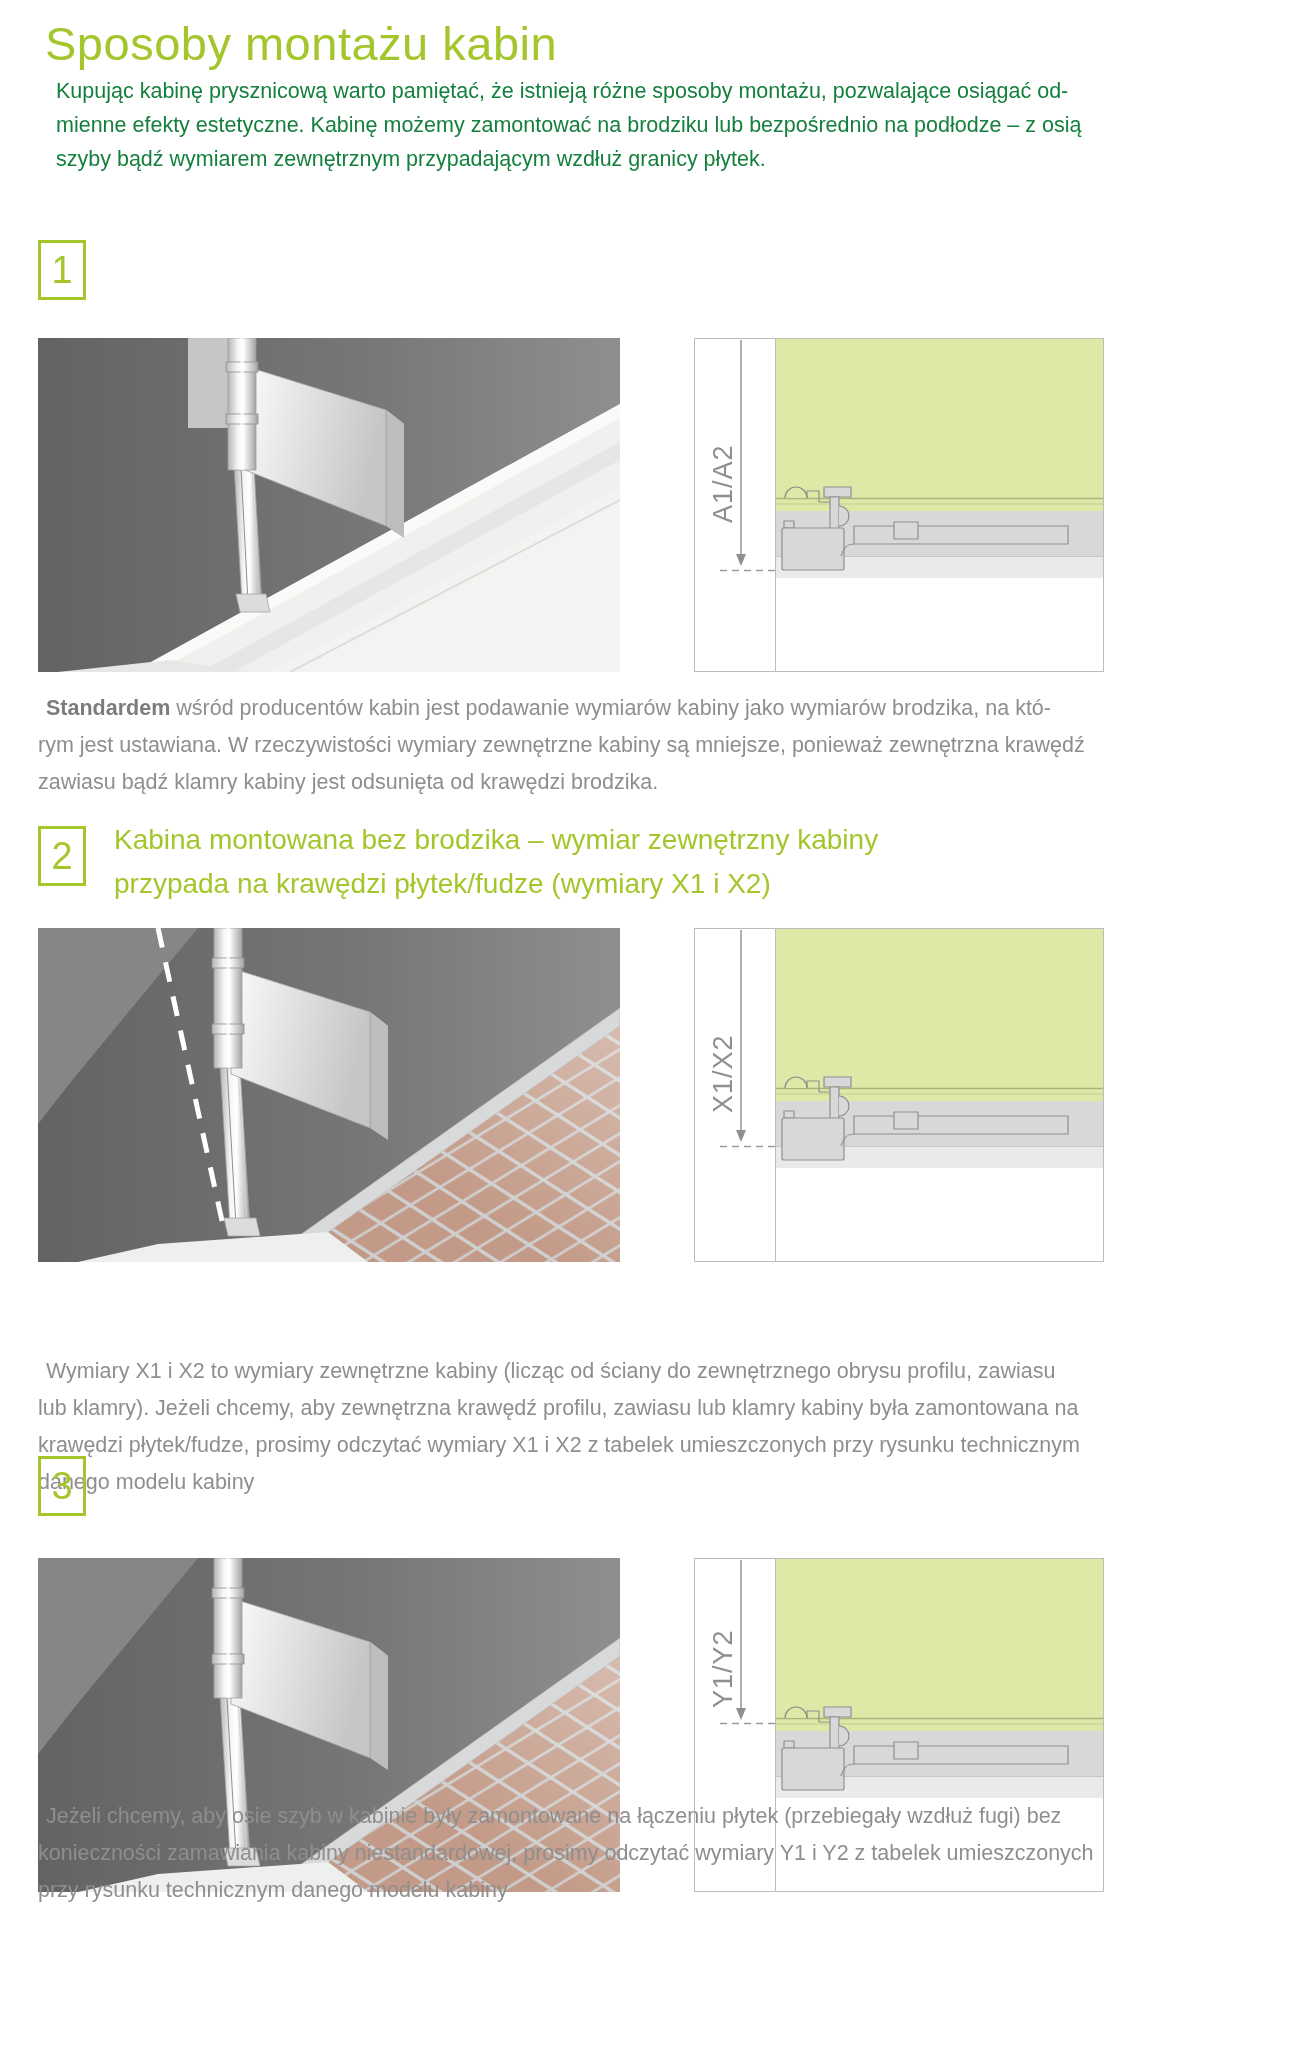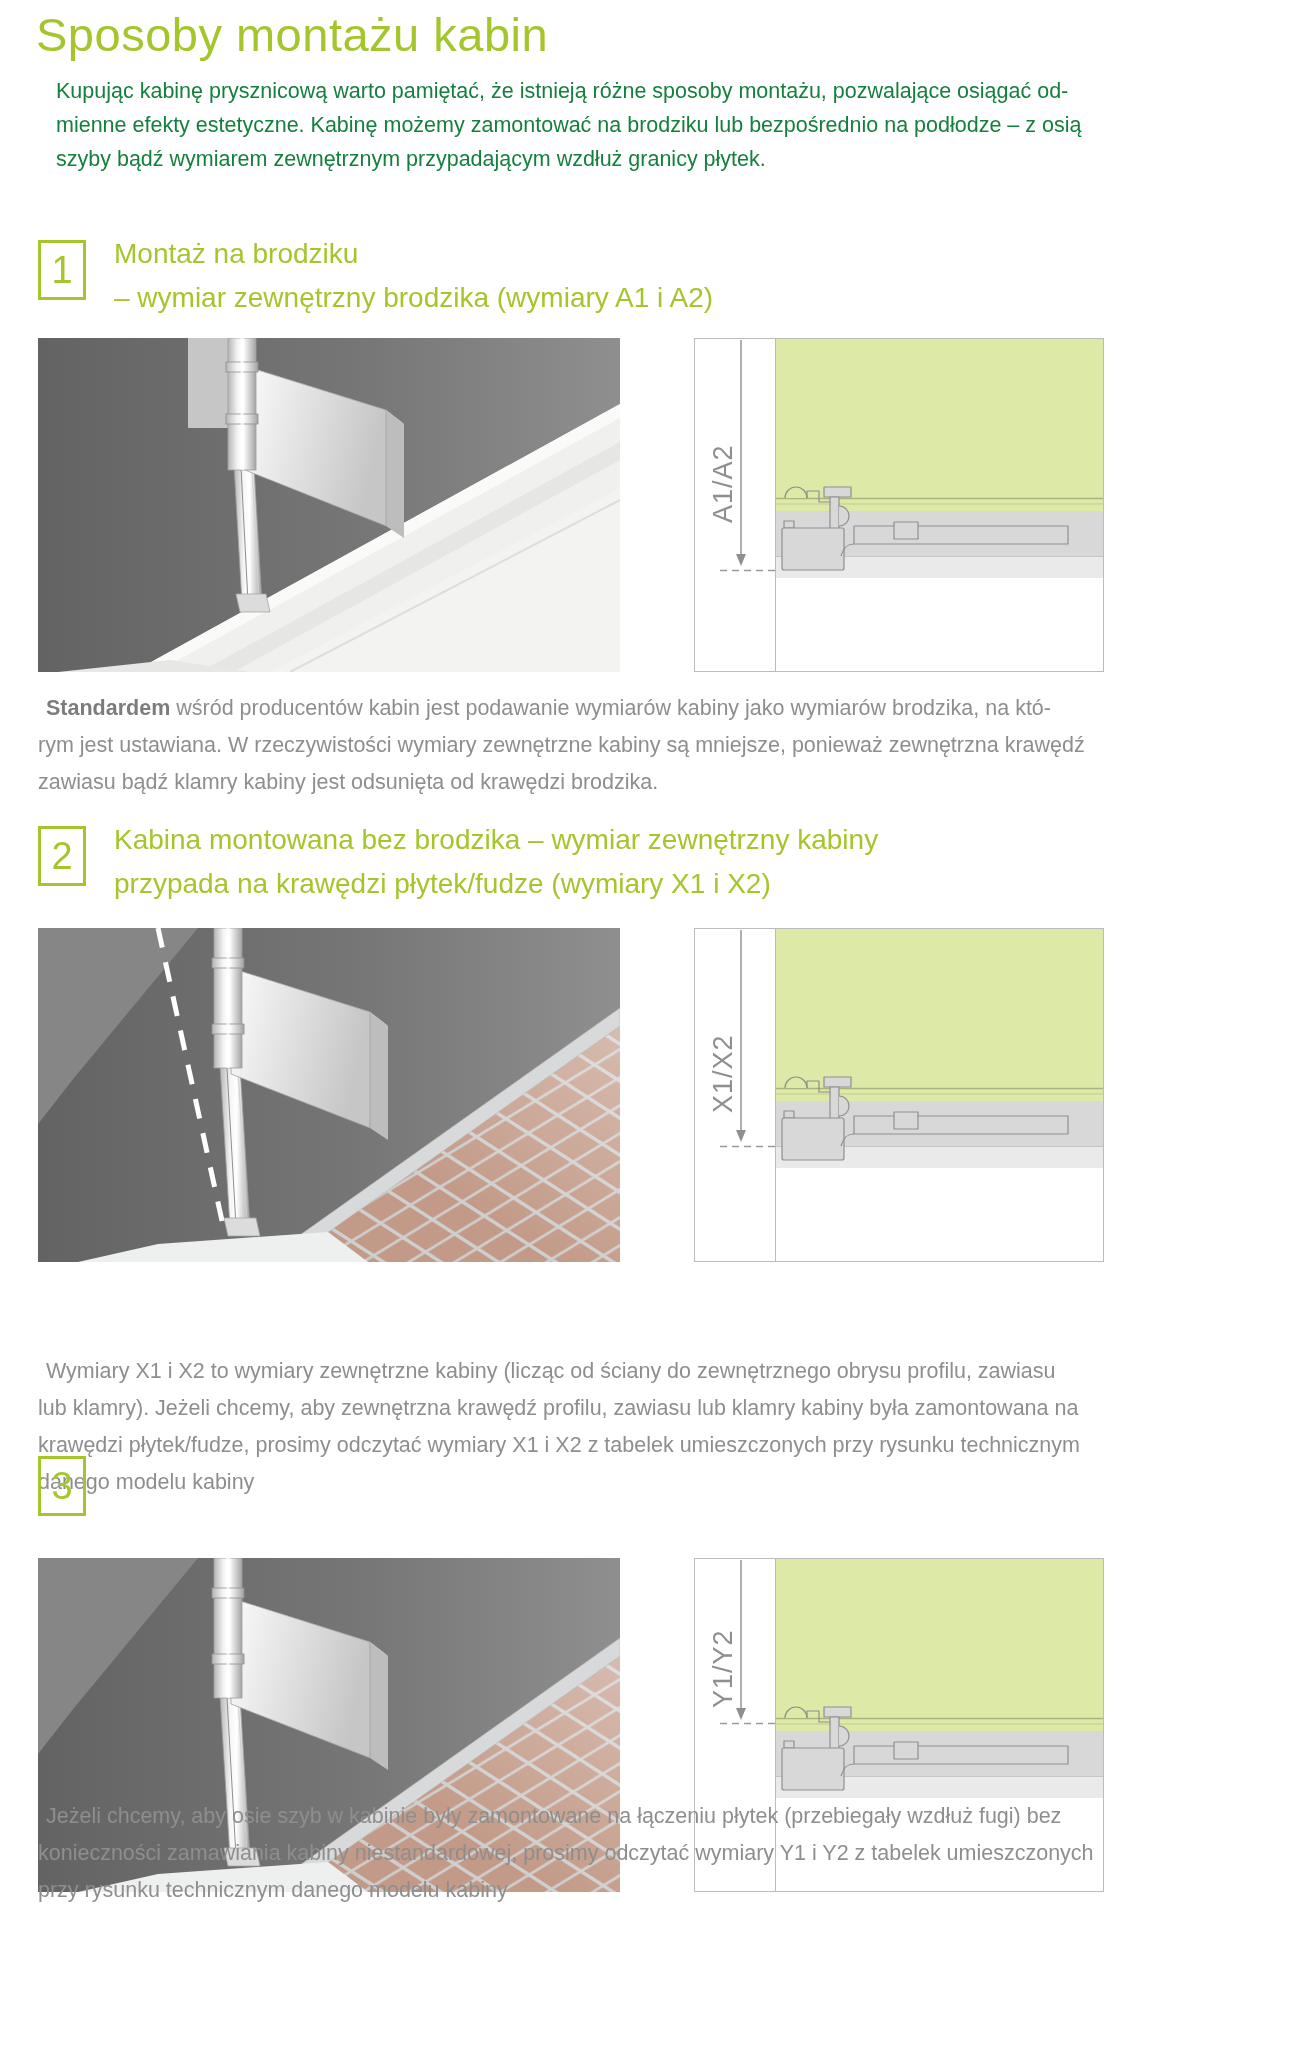--- a/index.html
+++ b/index.html
@@ -1,18 +1,18 @@
 <!DOCTYPE html>
 <html><head>
 <meta charset="utf-8">
 <style>
   html,body{margin:0;padding:0;background:#ffffff;}
   .page{position:relative;width:1302px;height:2046px;background:#ffffff;overflow:hidden;
         font-family:"Liberation Sans",sans-serif;}
-  .page-title{position:absolute;left:36px;top:6px;margin:0;font-size:47px;line-height:58px;
+  .page-title{position:absolute;left:36px;top:6px;margin:9px;font-size:47px;line-height:58px;
         font-weight:300;color:#a4c62c;letter-spacing:0.5px;}
   .intro{position:absolute;left:56px;top:74px;width:1240px;margin:0;font-size:21.5px;
         line-height:34px;color:#15803d;white-space:pre-line;}
   .sec-header{position:absolute;left:38px;display:flex;align-items:flex-start;}
   .s1{top:232px}.s2{top:818px}.s3{top:1448px}
   .num-box{width:42px;height:54px;border:3px solid #a4c62c;color:#a4c62c;font-size:38px;
         display:flex;align-items:center;justify-content:center;flex:0 0 auto;margin-top:8px;}
   .sec-title{margin:0 0 0 28px;font-size:28px;line-height:44px;font-weight:400;color:#a4c62c;
         white-space:pre-line;}
   .media{position:absolute;}
@@ -31,22 +31,20 @@
 
 <div class="page">
 
   <h1 class="page-title">Sposoby montażu kabin</h1>
   <p class="intro">Kupując kabinę prysznicową warto pamiętać, że istnieją różne sposoby montażu, pozwalające osiągać od-
 mienne efekty estetyczne. Kabinę możemy zamontować na brodziku lub bezpośrednio na podłodze – z osią
 szyby bądź wymiarem zewnętrznym przypadającym wzdłuż granicy płytek.</p>
 
   <div class="sec-header s1">
     <div class="num-box">1</div>
-    <h2 class="sec-title">Montaż na brodziku
-– wymiar zewnętrzny brodzika (wymiary A1 i A2)</h2>
   </div>
 
   <svg class="media photo row1" viewBox="0 0 582 334">
     <defs>
       <linearGradient id="w1" x1="0" y1="0" x2="1" y2="0">
         <stop offset="0" stop-color="#636363"></stop>
           <stop offset="0.55" stop-color="#767676"></stop>
           <stop offset="1" stop-color="#8f8f8f"></stop>
       </linearGradient>
       <linearGradient id="ch1" x1="0" y1="0" x2="1" y2="0">

